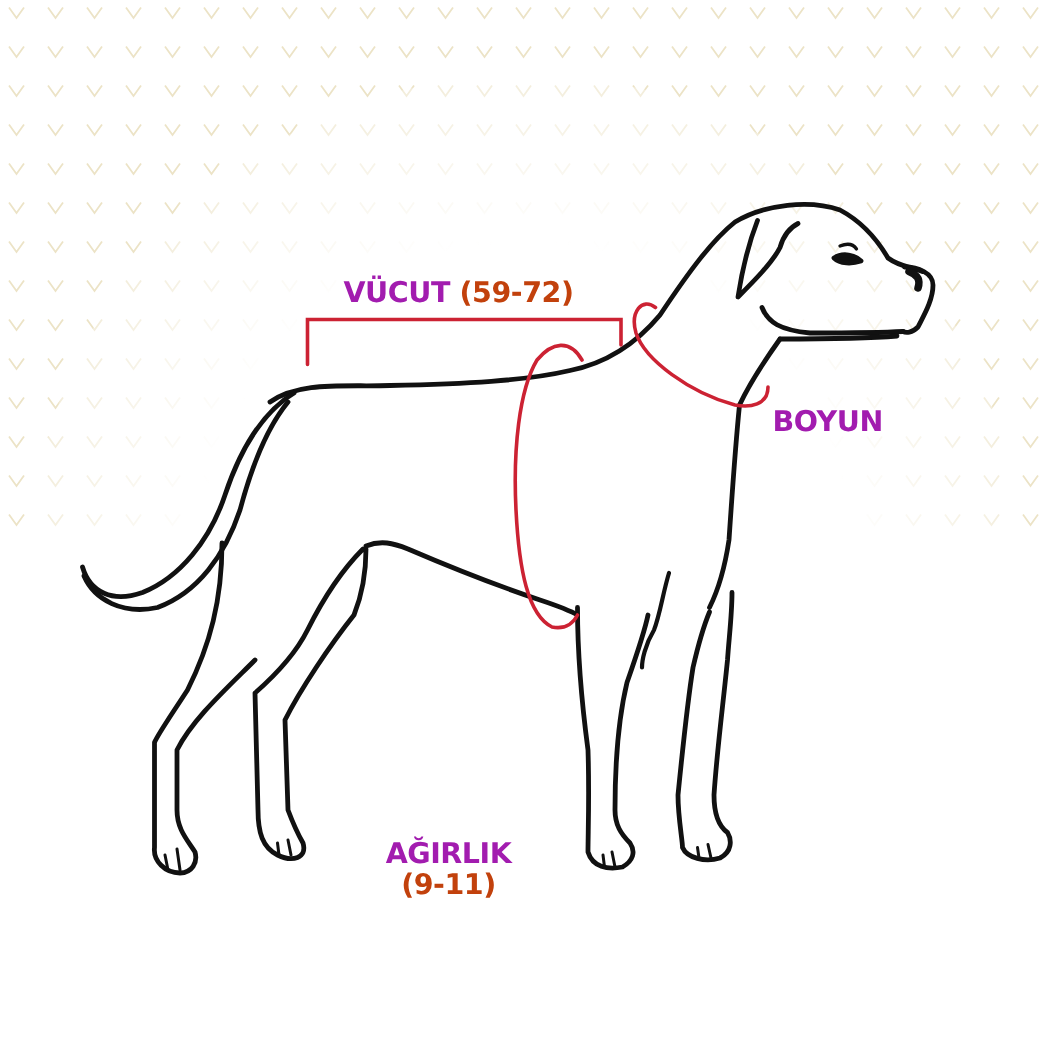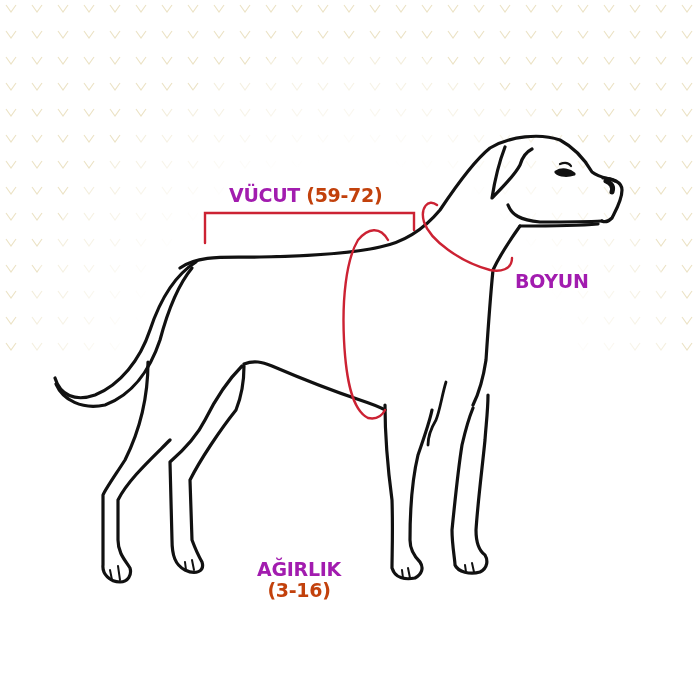--- a/index.html
+++ b/index.html
@@ -90,16 +90,16 @@
     <span class="range">(59-72)</span>
   </div>
 
 
   <div class="label" style="left:515px; top:272px;">
     <span class="name">BOYUN</span>
   </div>
 
   <div class="label" style="left:256px; top:560px; text-align:center; width:86px;">
     <div class="name">AĞIRLIK</div>
-    <div class="range" style="margin-top:2px;">(3-16)</div>
+    <div class="range" style="margin-top:2px;">(9-11)</div>
   </div>
 
 </div>
 
 </body></html>

